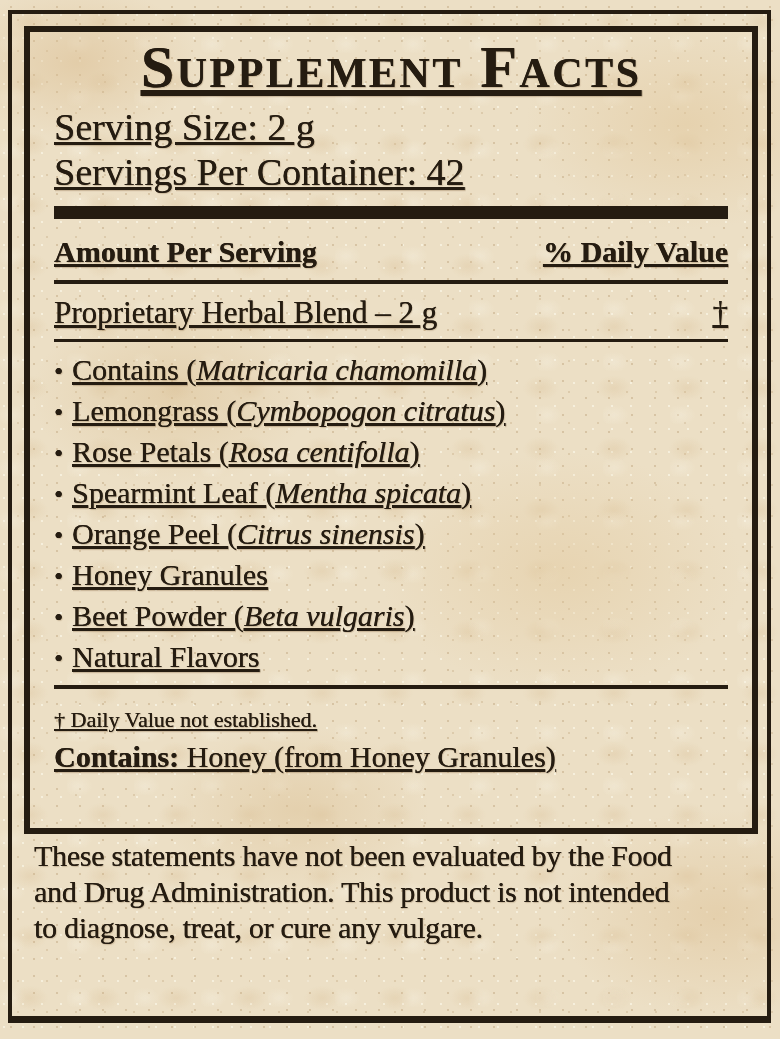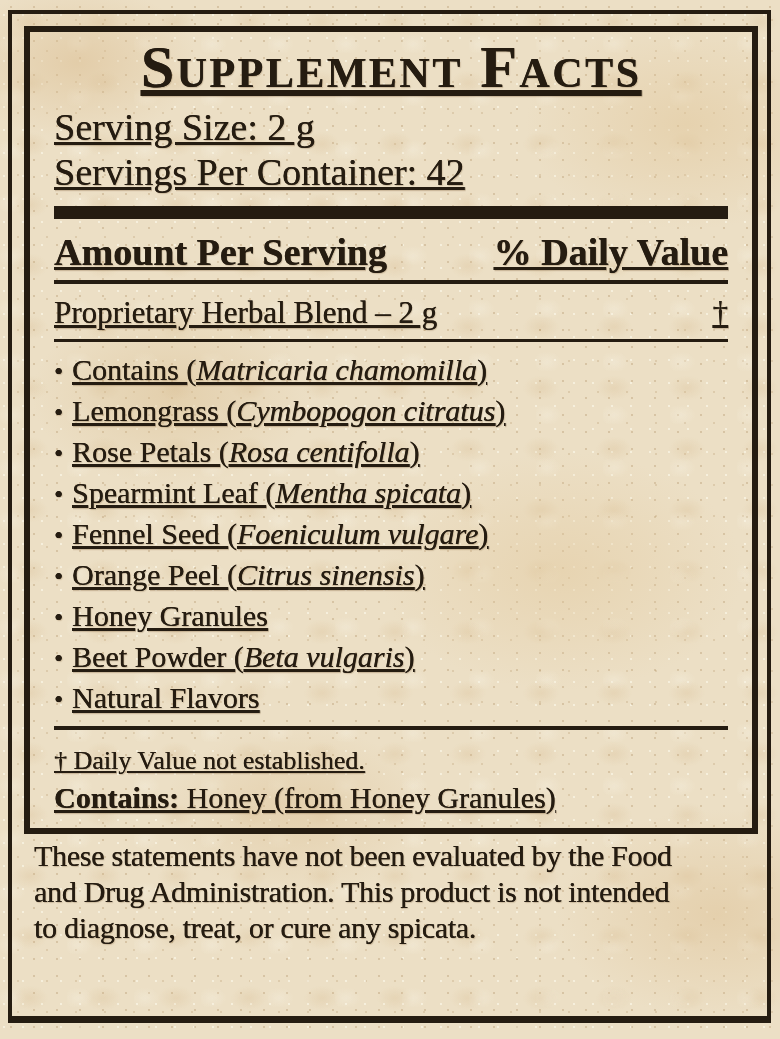--- a/index.html
+++ b/index.html
@@ -65,38 +65,38 @@
   .serve-line  { font-size: 38px; line-height: 38px; white-space: nowrap; }
   .serve-size  { margin-top: 12px; }
   .serve-count { margin-top: 7px; }
 
   .bar   { height: 13px; margin-top: 15px; background: #251c11; }
   .rule4 { height: 4px;  background: #251c11; }
   .rule3 { height: 3px;  background: #251c11; }
 
   .hdr-row {
     display: flex; justify-content: space-between; align-items: baseline;
-    font-weight: 700; font-size: 38px; line-height: 34px;
+    font-weight: 700; font-size: 30px; line-height: 34px;
     padding: 16px 0 11px 0;
   }
   .blend-row {
     display: flex; justify-content: space-between; align-items: baseline;
     font-size: 31px; line-height: 35px;
     padding: 11px 0 9px 0;
   }
 
   .ing-list {
     list-style: none;
     margin: 8px 0 7px 0; padding: 0;
     font-size: 30px; line-height: 39px;
   }
   .ing-list li { white-space: nowrap; }
   .bullet { display: inline-block; width: 18px; font-size: 26px; }
 
-  .fn1 { margin-top: 12px; font-size: 26px; line-height: 37px; white-space: nowrap; }
+  .fn1 { margin-top: 12px; font-size: 22px; line-height: 37px; white-space: nowrap; }
   .fn2 { font-size: 30px; line-height: 37px; white-space: nowrap; }
   .fn2 b { font-weight: 700; }
 
   
   .disclaimer {
     margin: 4px 20px 0 22px;
     font-size: 30px; line-height: 36px;
     letter-spacing: -0.3px;
   }
   .disclaimer div { white-space: nowrap; }
@@ -125,35 +125,34 @@
         <span>Proprietary Herbal Blend – 2 g</span>
         <span>†</span>
       </div>
       <div class="rule3"></div>
 
       <ul class="ing-list">
           <li><span class="bullet">•</span><span>Contains (</span><i>Matricaria chamomilla</i><span>)</span></li>
           <li><span class="bullet">•</span><span>Lemongrass (</span><i>Cymbopogon citratus</i><span>)</span></li>
           <li><span class="bullet">•</span><span>Rose Petals (</span><i>Rosa centifolla</i><span>)</span></li>
           <li><span class="bullet">•</span><span>Spearmint Leaf (</span><i>Mentha spicata</i><span>)</span></li>
-          <li><span class="bullet">•</span><span>Fennel Seed (</span><i>Foeniculum vulgare</i><span>)</span></li>
           <li><span class="bullet">•</span><span>Orange Peel (</span><i>Citrus sinensis</i><span>)</span></li>
           <li><span class="bullet">•</span><span>Honey Granules</span></li>
           <li><span class="bullet">•</span><span>Beet Powder (</span><i>Beta vulgaris</i><span>)</span></li>
           <li><span class="bullet">•</span><span>Natural Flavors</span></li>
         </ul>
 
       <div class="rule4"></div>
 
       <div class="fn1">† Daily Value not established.</div>
       <div class="fn2">
         <b>Contains:</b><span> Honey (from Honey Granules)</span>
       </div>
     </div>
 
     <div class="disclaimer">
       <div>These statements have not been evaluated by the Food</div>
       <div>and Drug Administration. This product is not intended</div>
-      <div>to diagnose, treat, or cure any spicata.</div>
+      <div>to diagnose, treat, or cure any vulgare.</div>
     </div>
 
   </div>
 </div>
 
 </body></html>

